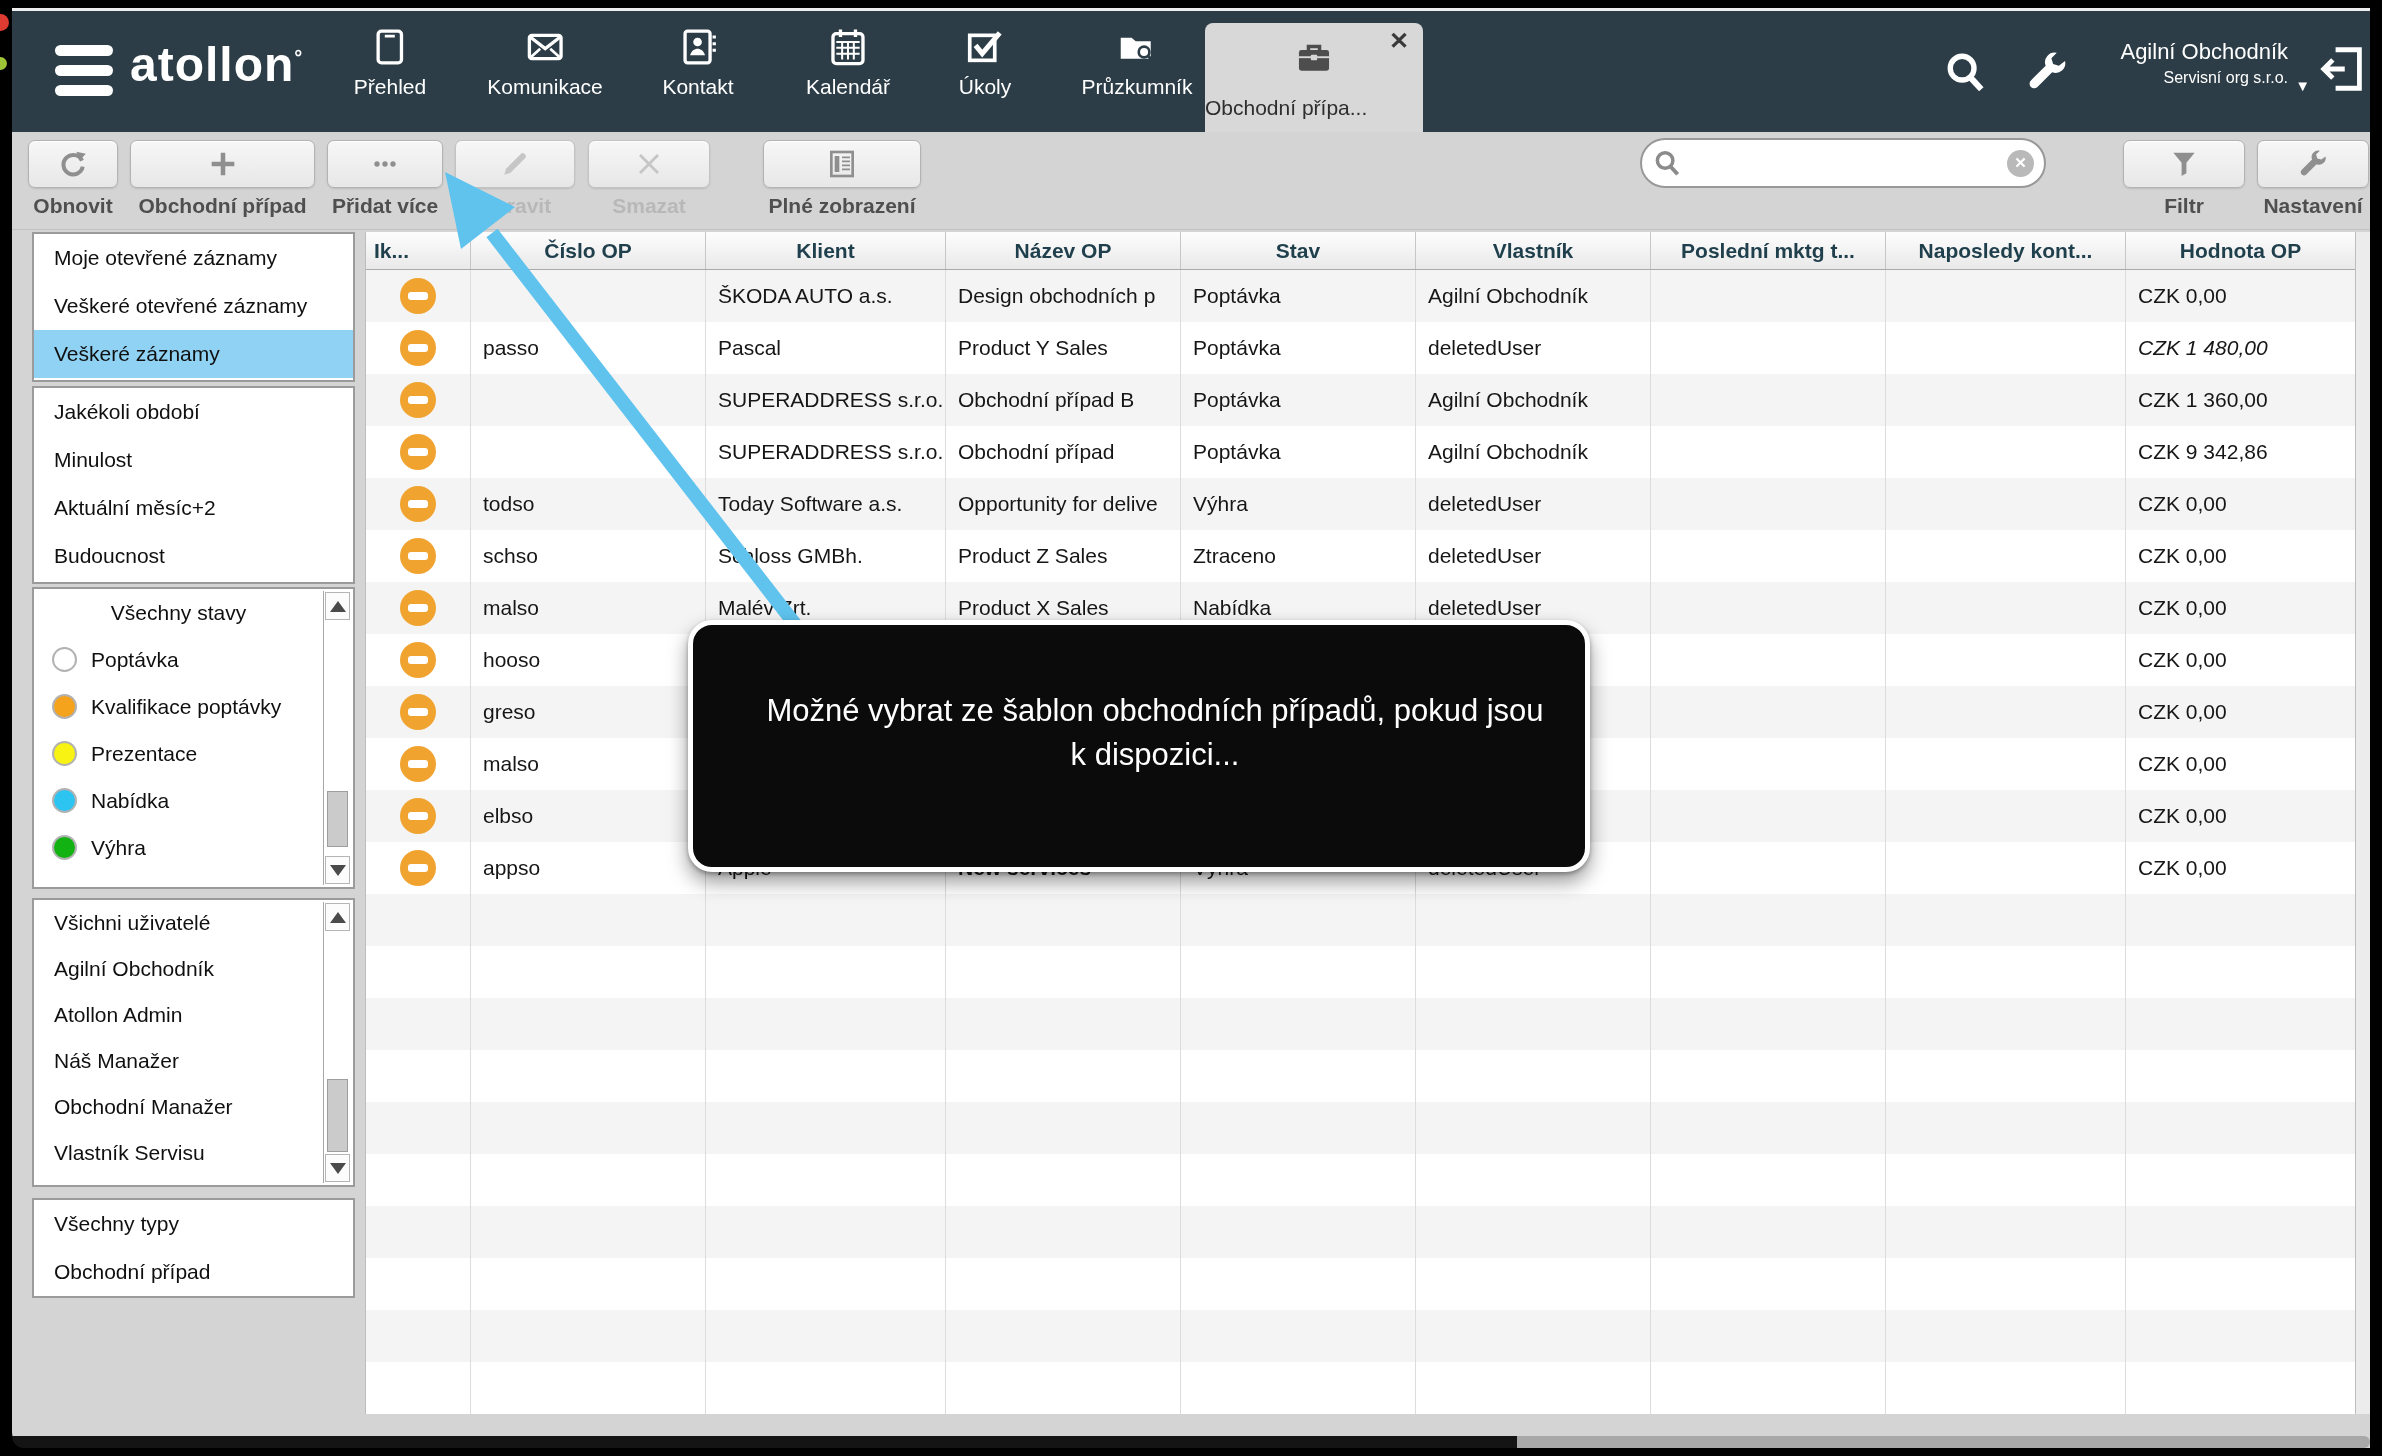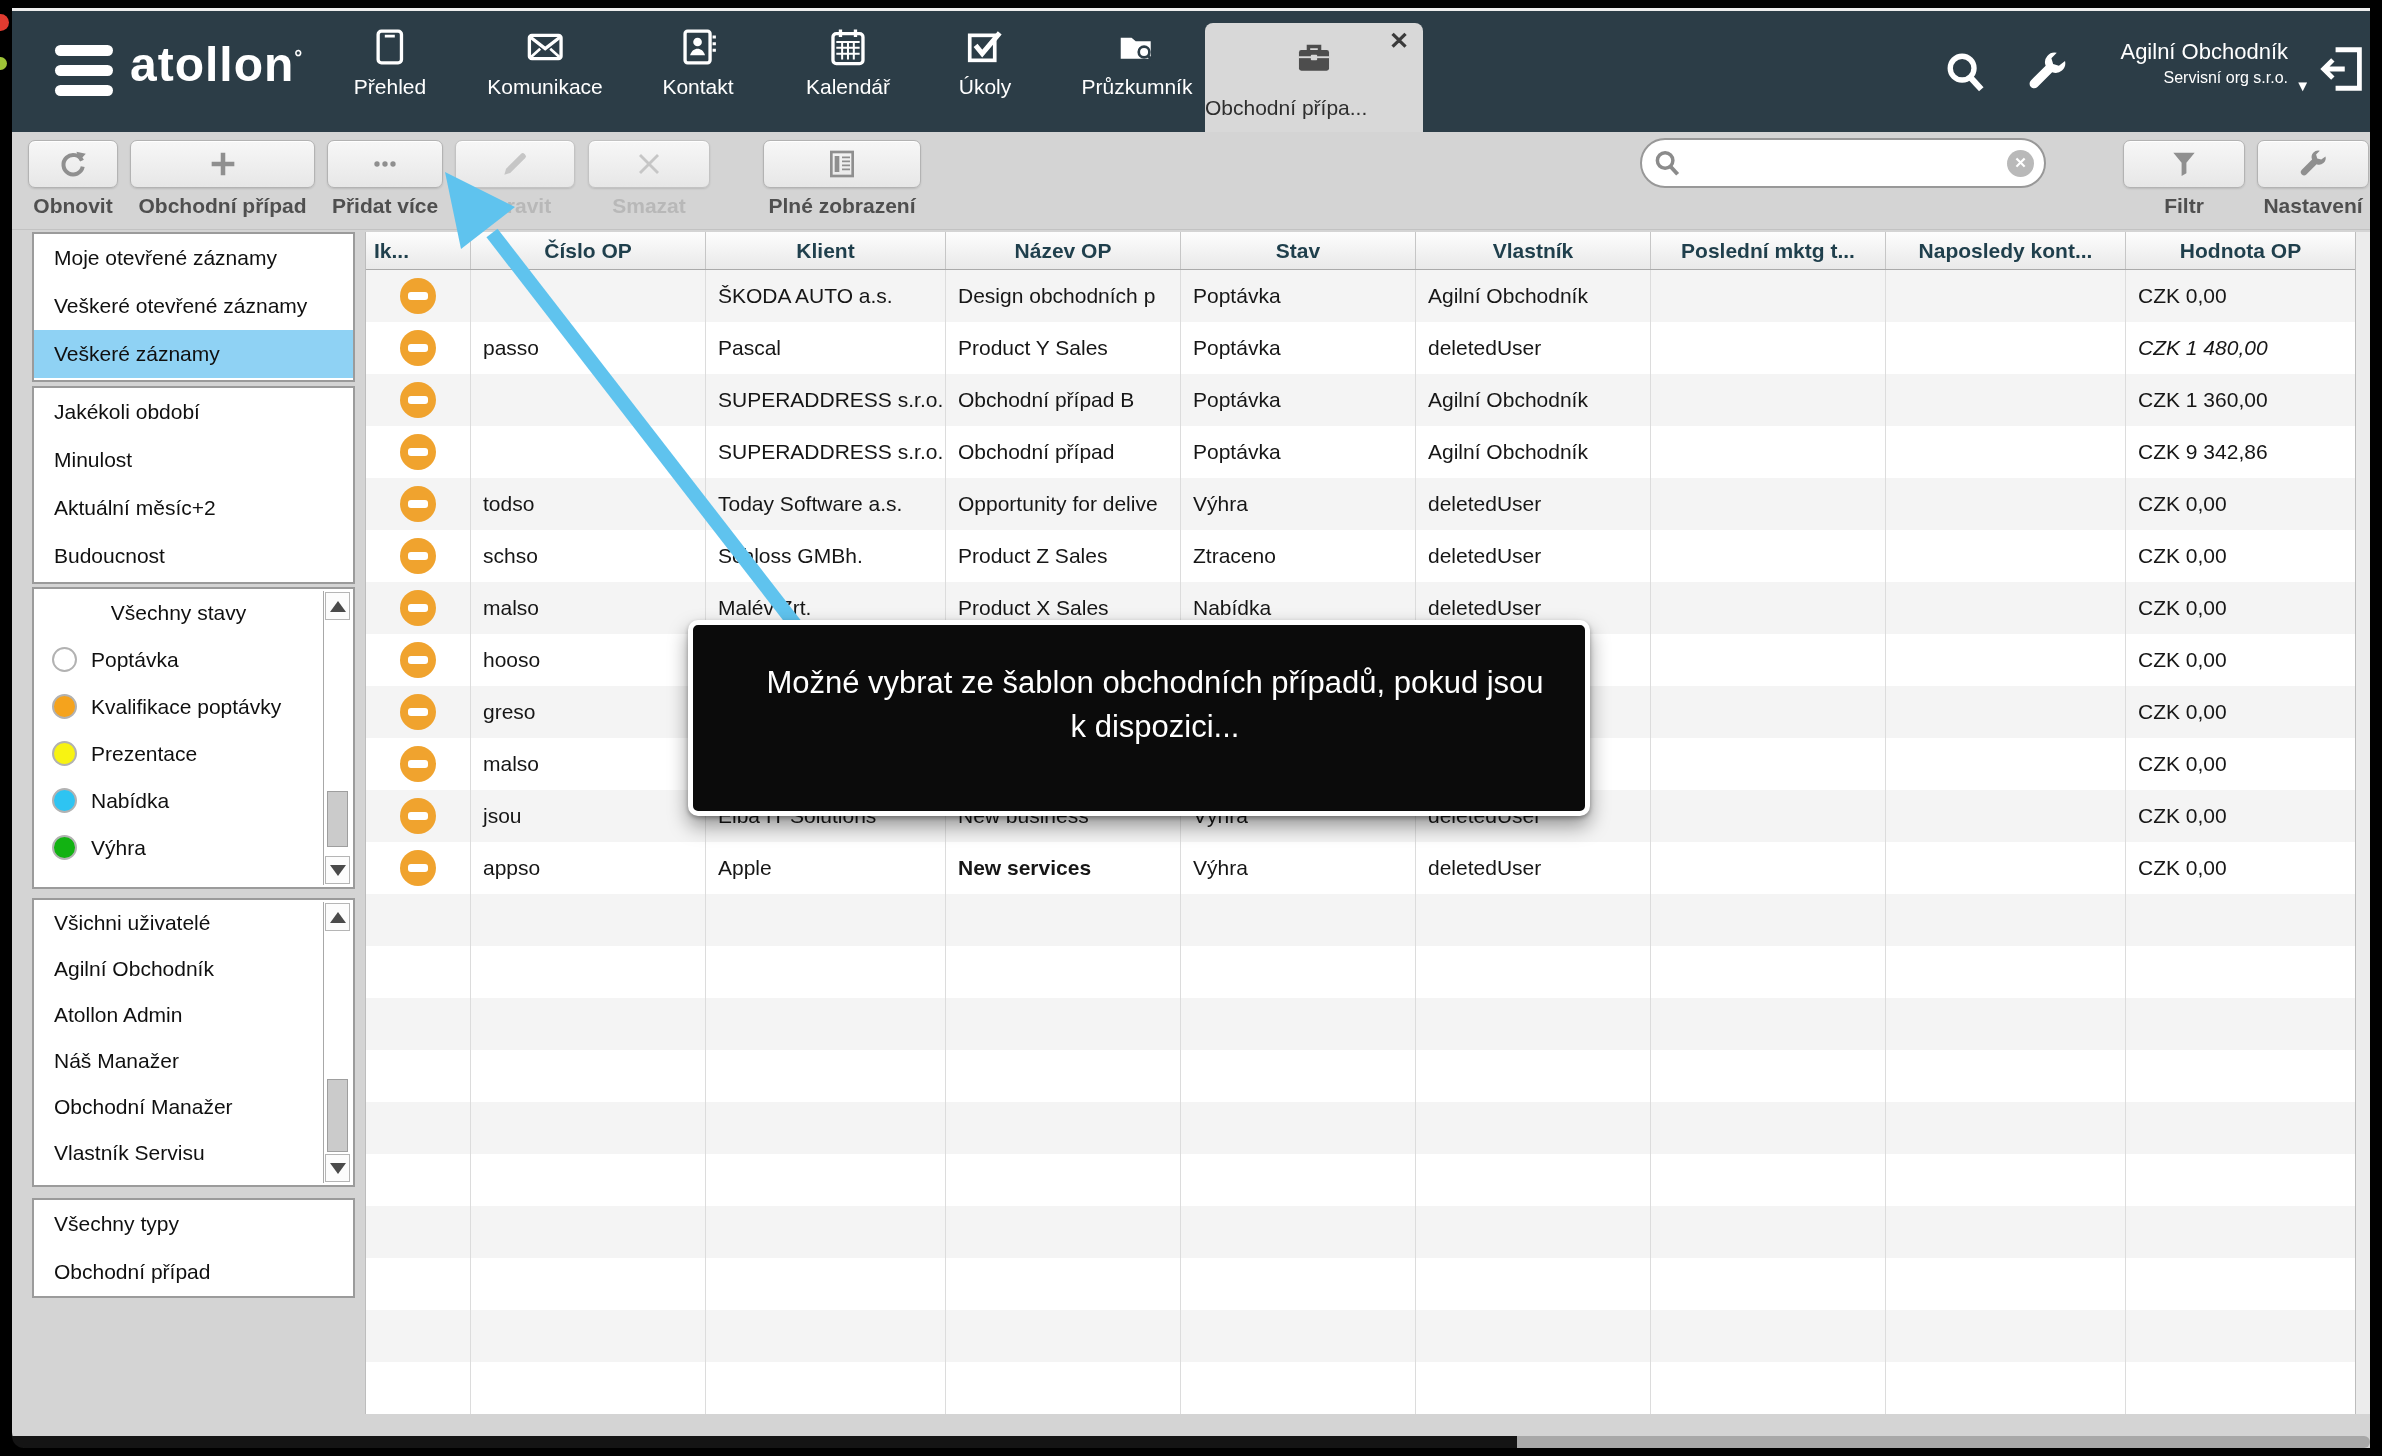--- a/index.html
+++ b/index.html
@@ -101,22 +101,22 @@
   
   .hthumb { position:absolute; left:0; top:1428px; width:1505px; height:12px; background:#141414;
             border-bottom-left-radius:14px; cursor:grab; }
   .htrack { position:absolute; left:1505px; top:1428px; width:853px; height:12px; background:#a8a8a8;
             border-radius:0 6px 6px 0; }
   .edge-red   { position:absolute; left:0; top:14px; width:9px; height:17px; background:#e03b30; border-radius:0 9px 9px 0; }
   .edge-green { position:absolute; left:0; top:57px; width:7px; height:13px; background:#9ec437; border-radius:0 7px 7px 0; }
 
   
   .arrow-svg { position:absolute; left:0; top:0; z-index:40; pointer-events:none; }
-  .tooltip { position:absolute; left:688px; top:620px; width:902px; height:196px; z-index:50;
-             background:#0b0b0b; border:5px solid #fff; border-radius:10px;
+  .tooltip { position:absolute; left:688px; top:620px; width:902px; height:252px; z-index:50;
+             background:#0b0b0b; border:5px solid #fff; border-radius:24px;
              box-shadow:0 10px 20px rgba(0,0,0,.4), 0 2px 4px rgba(0,0,0,.3);
              display:flex; align-items:center; justify-content:center;padding-left:32px; }
   .tooltip .tt-text { width:800px; text-align:center; color:#fff; font-size:31px; line-height:1.42;
                       padding-bottom:26px; }
 </style>
 </head>
 <body>
 
 <div class="win">
   <div class="topline"></div>
@@ -485,21 +485,21 @@
           <div class="td" style="width: 235px;"></div>
           <div class="td" style="width: 235px;"></div>
           <div class="td" style="width: 235px;"></div>
           <div class="td" style="width: 240px;"></div>
           <div class="td" style="width: 230px;">CZK 0,00</div>
         </div>
         <div class="tr odd">
           <div class="td ik" style="width: 105px;">
             <span class="rec-icon"></span>
           </div>
-          <div class="td" style="width: 235px;">jsou</div>
+          <div class="td" style="width: 235px;">elbso</div>
           <div class="td" style="width: 240px;">Elba IT Solutions</div>
           <div class="td" style="width: 235px;">New business</div>
           <div class="td" style="width: 235px;">Výhra</div>
           <div class="td" style="width: 235px;">deletedUser</div>
           <div class="td" style="width: 235px;"></div>
           <div class="td" style="width: 240px;"></div>
           <div class="td" style="width: 230px;">CZK 0,00</div>
         </div>
         <div class="tr">
           <div class="td ik" style="width: 105px;">

